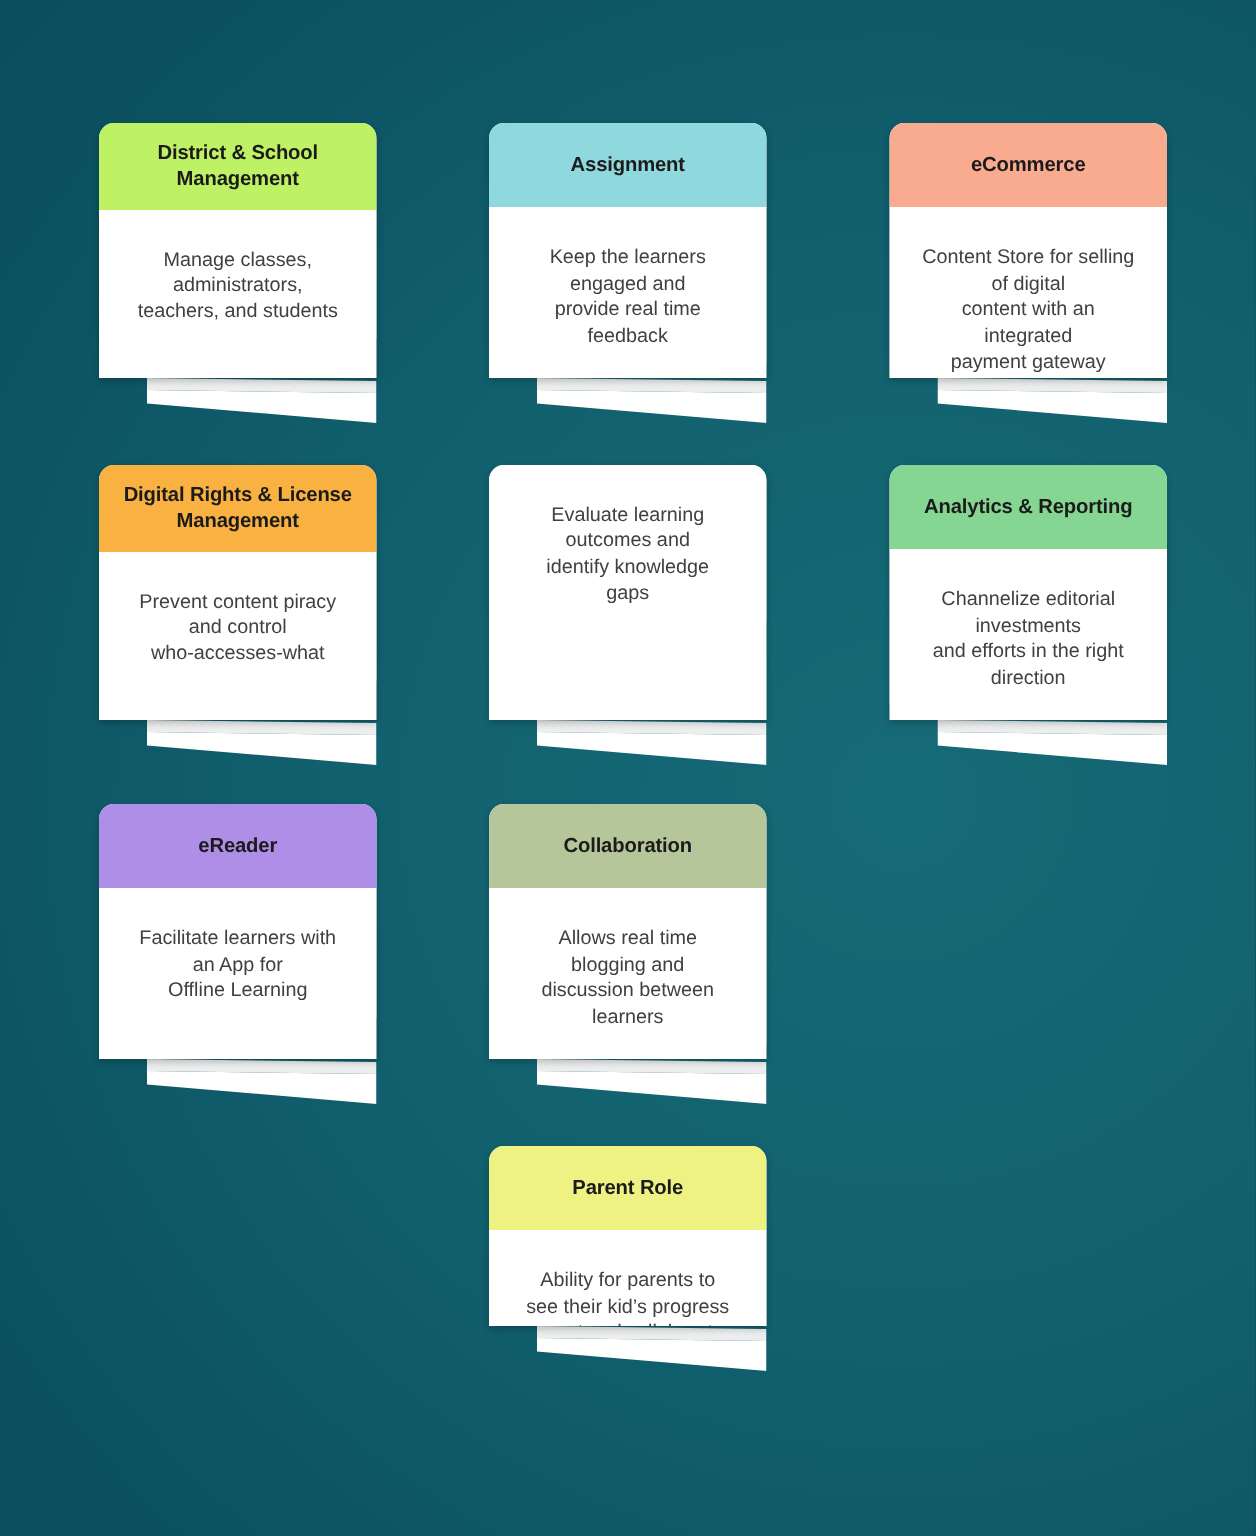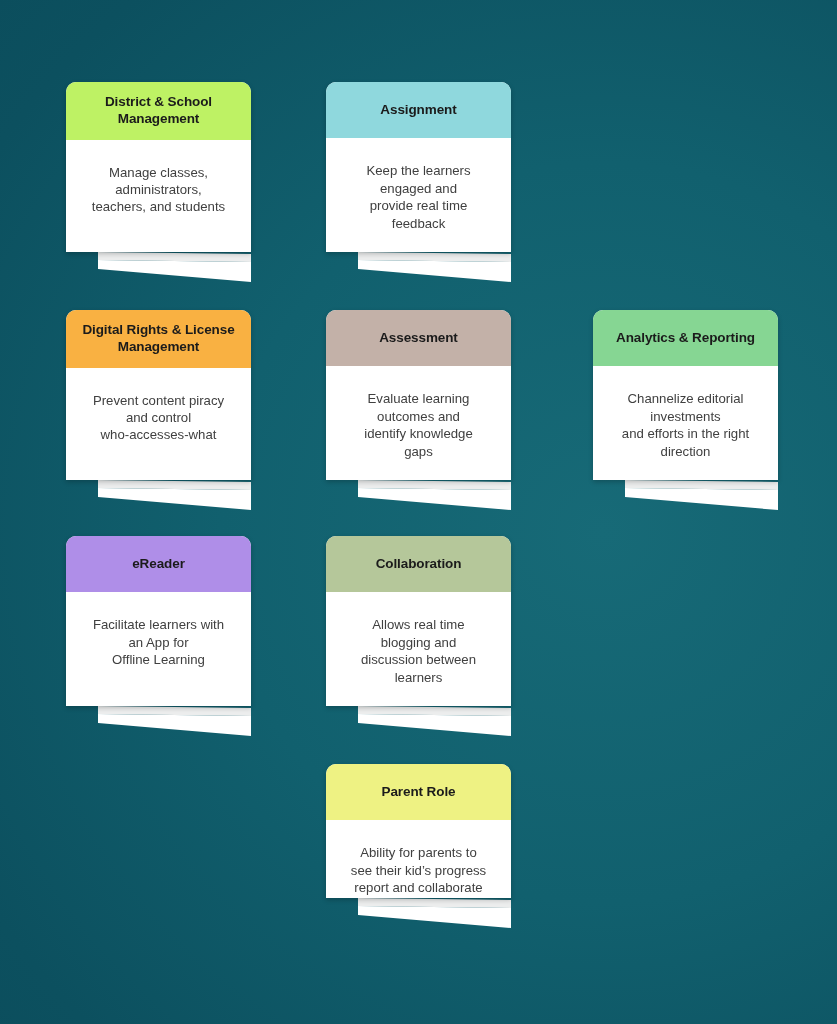--- a/index.html
+++ b/index.html
@@ -97,21 +97,21 @@
     height: 32px;
     z-index: 1;
     pointer-events: none;
   }
   .ribbon-tail svg { display: block; }
 
   
   .h-row1 .card-sheet { height: 170px; }
   .h-row2 .card-sheet { height: 170px; }
   .h-row3 .card-sheet { height: 170px; }
-  .h-row4 .card-sheet { height: 134px; }
+  .h-row4 .card-sheet { height: 120px; }
 </style>
 </head>
 <body>
 
 <div id="canvas">
   <div class="grid">
 
     <div class="card col-1 row-1 h-row1">
       <div class="card-sheet">
         <div class="card-header" style="background: #bef264;">
@@ -135,41 +135,52 @@
         <div class="card-body">Keep the learners<br>engaged and<br>provide real time<br>feedback</div>
       </div>
       <div class="ribbon-tail">
           <svg width="153" height="32" viewBox="0 0 153 32">
             <polygon points="0,0 153,2 153,10 0,8" fill="#eceded"></polygon>
             <polygon points="0,8 153,10 153,30 0,17" fill="#ffffff"></polygon>
           </svg>
         </div>
     </div>
 
+    <div class="card col-3 row-1 h-row1">
+      <div class="card-sheet">
+        <div class="card-header tall" style="background: rgb(249, 171, 143);">
+          <span>eCommerce</span>
+        </div>
+        <div class="card-body">Content Store for selling<br>of digital<br>content with an<br>integrated<br>payment gateway</div>
+      </div>
+      <div class="ribbon-tail">
+          <svg width="153" height="32" viewBox="0 0 153 32">
+            <polygon points="0,0 153,2 153,10 0,8" fill="#eceded"></polygon>
+            <polygon points="0,8 153,10 153,30 0,17" fill="#ffffff"></polygon>
+          </svg>
+        </div>
+    </div>
 
     <div class="card col-1 row-2 h-row2">
       <div class="card-sheet">
         <div class="card-header" style="background: rgb(249, 177, 66);">
           <span>Digital Rights &amp; License Management</span>
         </div>
         <div class="card-body">Prevent content piracy<br>and control<br>who-accesses-what</div>
       </div>
       <div class="ribbon-tail">
           <svg width="153" height="32" viewBox="0 0 153 32">
             <polygon points="0,0 153,2 153,10 0,8" fill="#eceded"></polygon>
             <polygon points="0,8 153,10 153,30 0,17" fill="#ffffff"></polygon>
           </svg>
         </div>
     </div>
 
     <div class="card col-2 row-2 h-row2">
       <div class="card-sheet">
-        <div class="card-header tall" style="background: rgb(195, 177, 168);">
-          <span>Assessment</span>
-        </div>
         <div class="card-body">Evaluate learning<br>outcomes and<br>identify knowledge<br>gaps</div>
       </div>
       <div class="ribbon-tail">
           <svg width="153" height="32" viewBox="0 0 153 32">
             <polygon points="0,0 153,2 153,10 0,8" fill="#eceded"></polygon>
             <polygon points="0,8 153,10 153,30 0,17" fill="#ffffff"></polygon>
           </svg>
         </div>
     </div>
 

